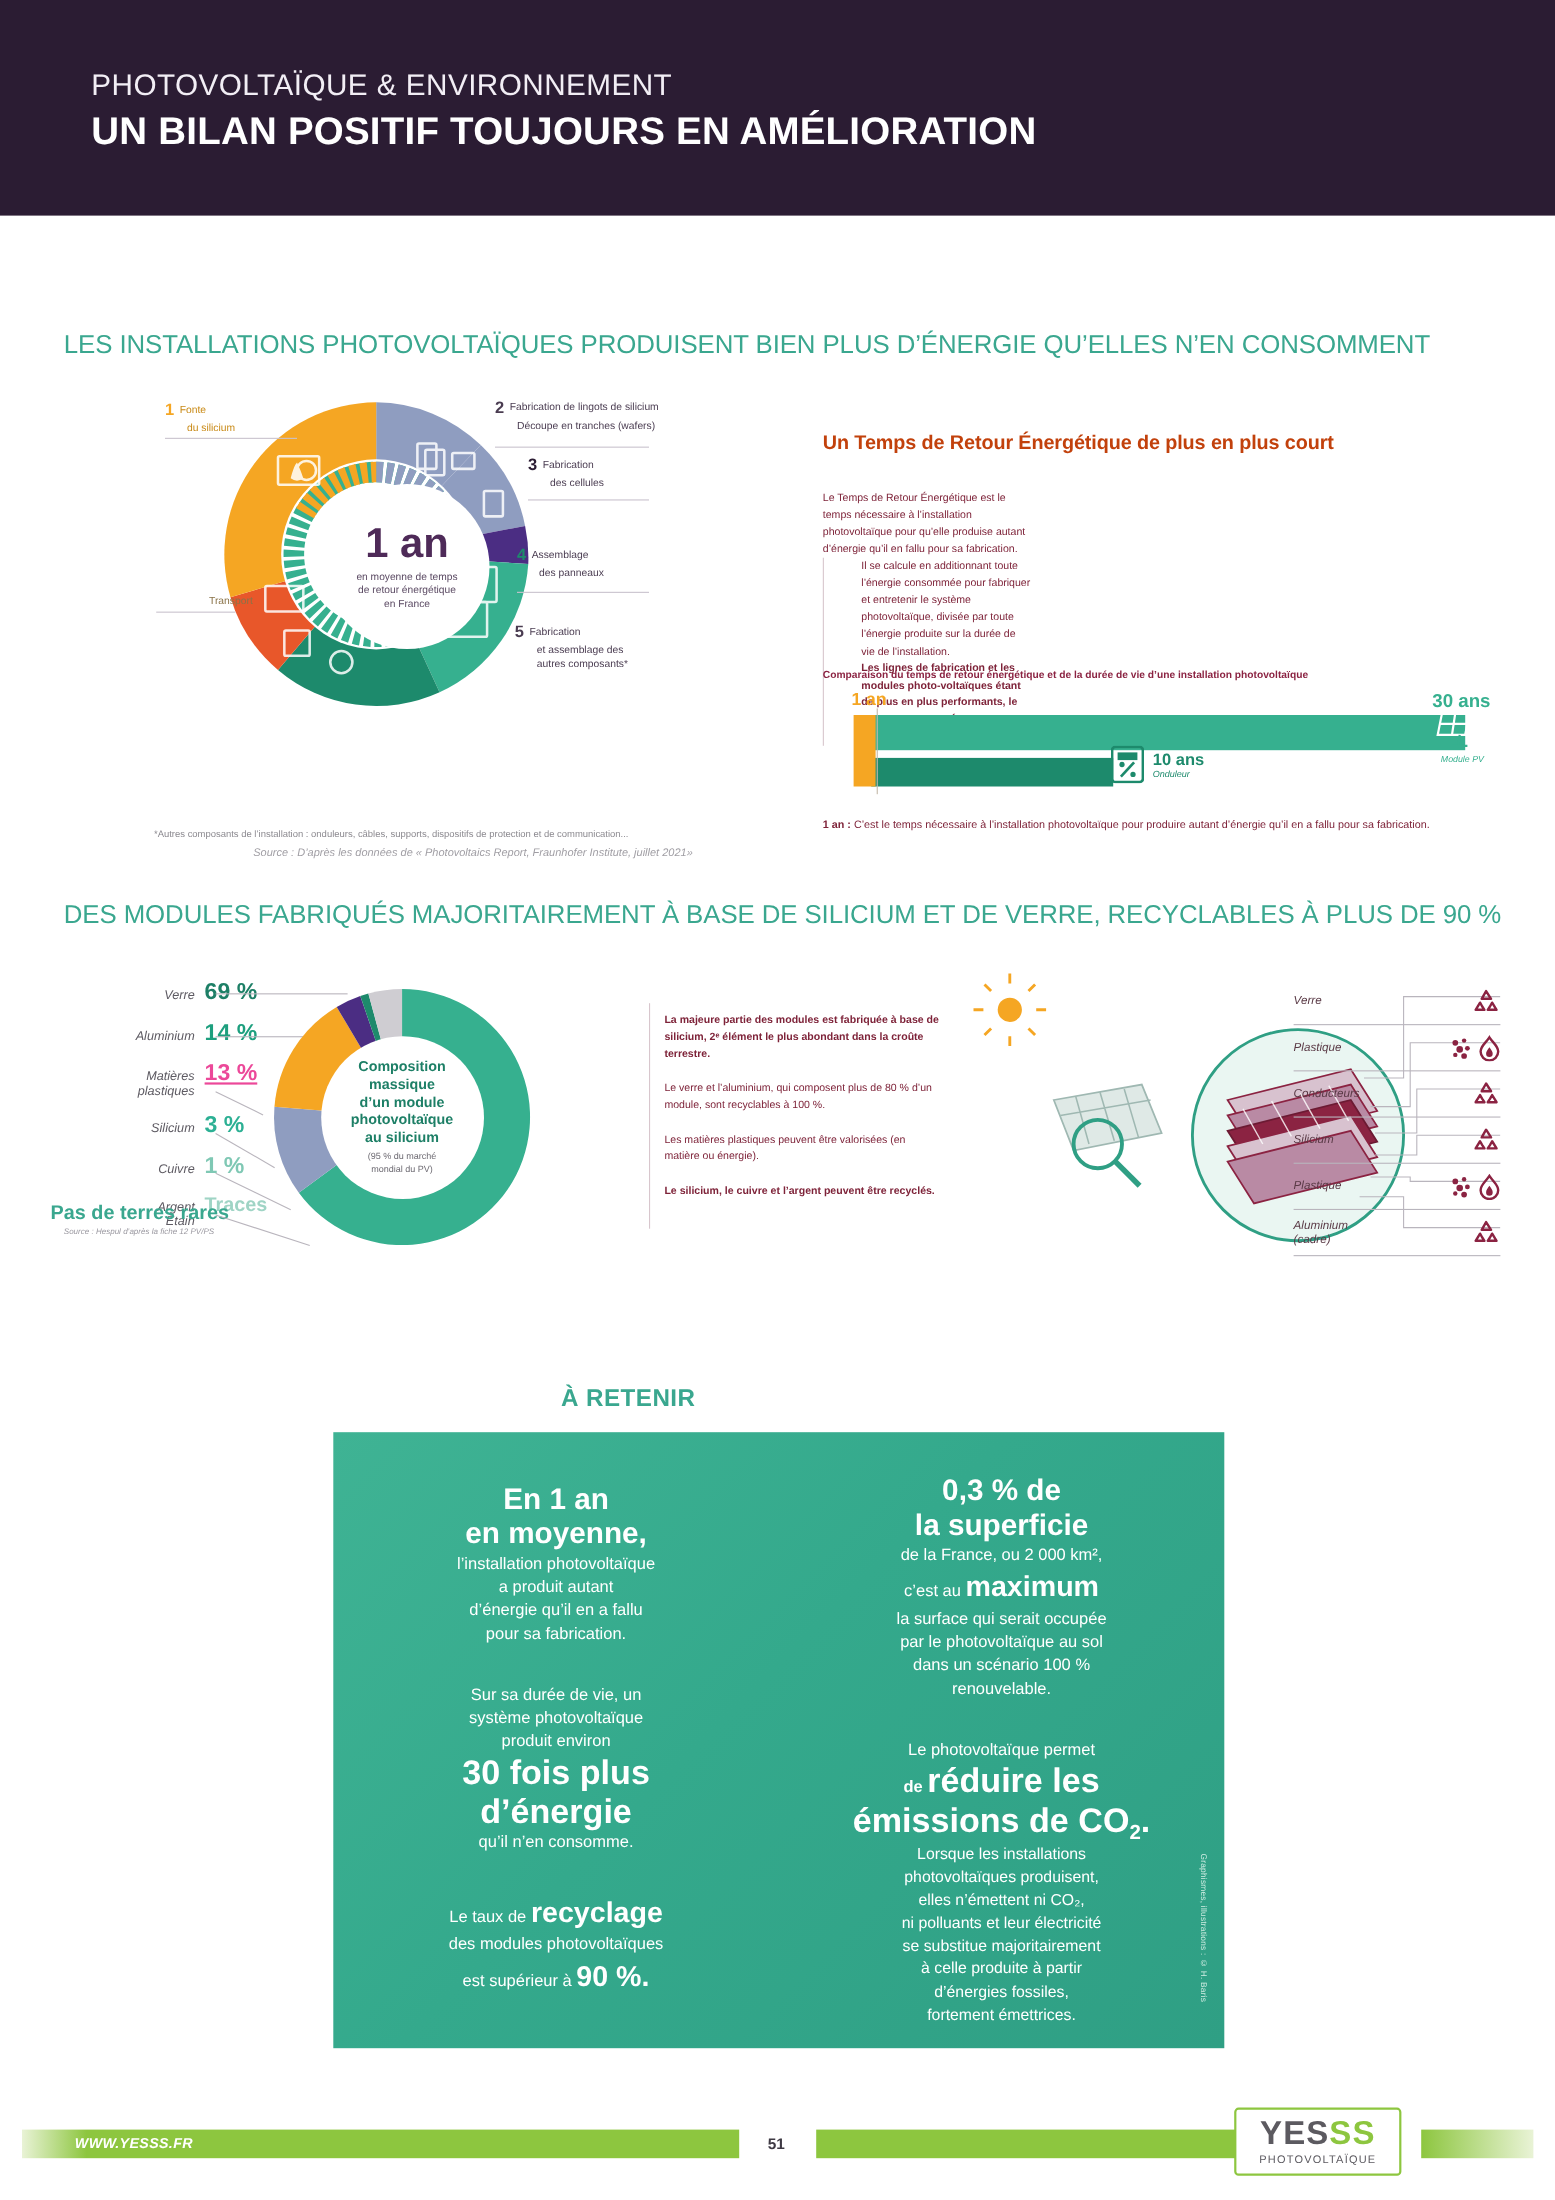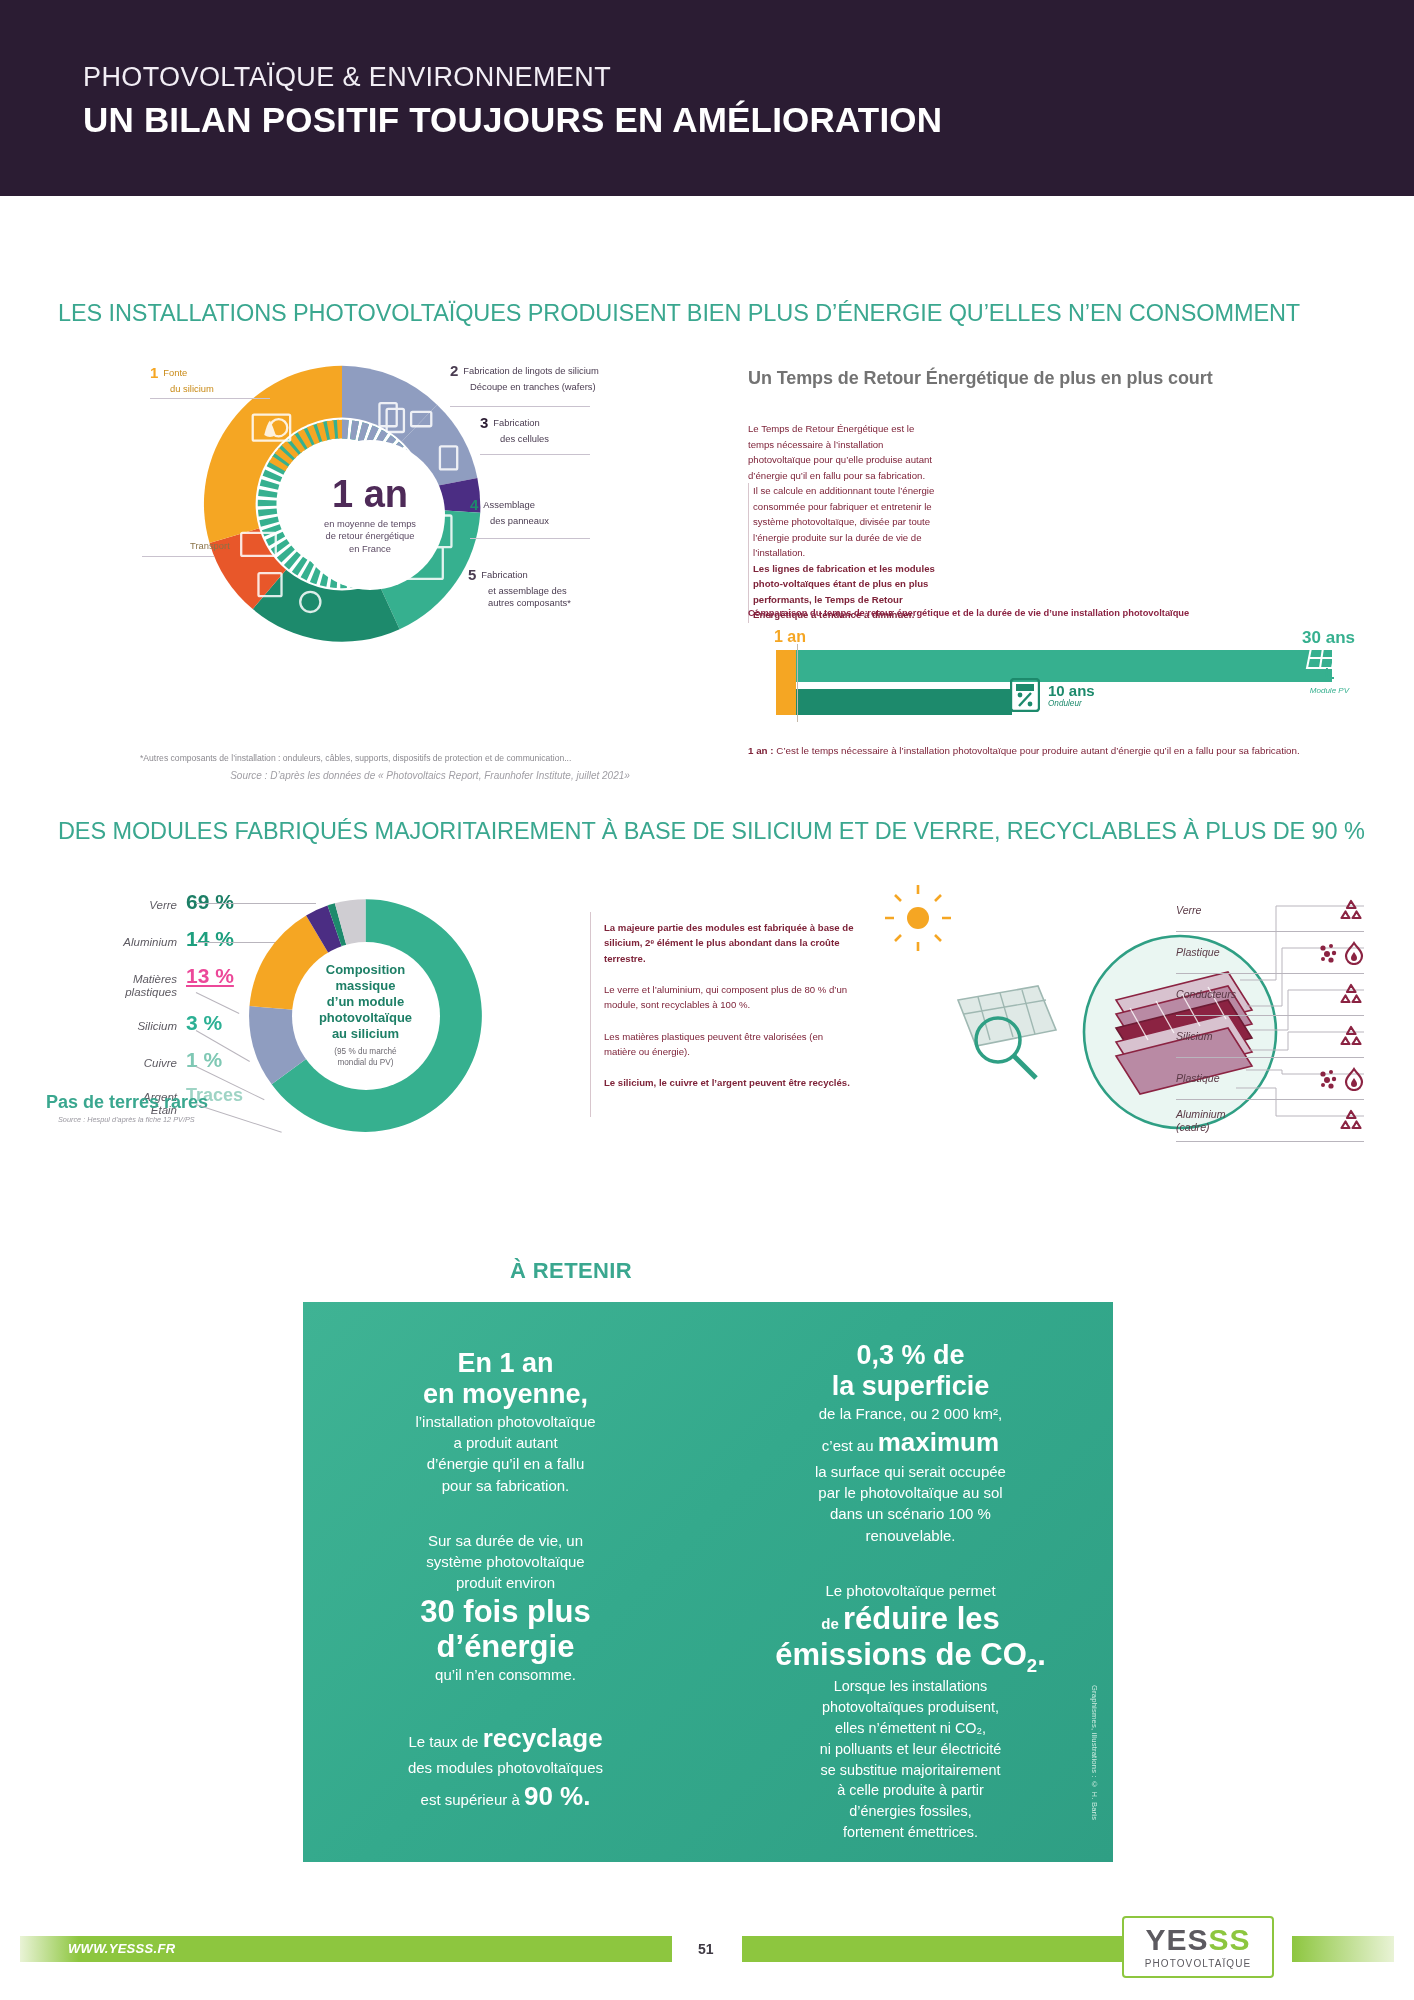--- a/index.html
+++ b/index.html
@@ -54,24 +54,24 @@
   .wline { position: absolute; height: 1px; background: #c9c2ce; }
 
   .footnote1 {
     position: absolute; left: 140px; top: 752px; width: 580px;
     font-size: 8.6px; color: #8c8a90; line-height: 1.5;
   }
   .footnote1 .src { display: block; text-align: center; font-style: italic; font-size: 10px; margin-top: 3px; color: #a09ea4; }
 
   
   .panel1 { position: absolute; left: 748px; top: 368px; width: 615px; }
-  .panel1-title { font-size: 18px; font-weight: bold; color: #737373; letter-spacing: -0.1px; }
+  .panel1-title { font-size: 18px; font-weight: bold; color: #c2410c; letter-spacing: -0.1px; margin-top: 24px; }
   .cols3 { display: flex; margin-top: 32px; flex-direction: column; }
   .cols3 .c { font-size: 9.6px; color: #7e2339; line-height: 1.62; padding-right: 16px; width: 33.33%; }
-  .cols3 .c + .c { border-left: 1px solid #d8c6cd; padding-left: 4px; }
+  .cols3 .c + .c { border-left: 1px solid #d8c6cd; padding-left: 34px; }
   .cols3 .c.bold { font-weight: bold; }
 
   .chart-cap {
     position: absolute; left: 748px; top: 608px; width: 615px;
     font-size: 9.3px; font-weight: bold; color: #8b2342;
   }
   .bars { position: absolute; left: 748px; top: 628px; width: 615px; height: 90px; }
   .bar-long { position: absolute; left: 44px; top: 22px; width: 540px; height: 32px; background: #36b08f; }
   .bar-short { position: absolute; left: 44px; top: 61px; width: 220px; height: 26px; background: #1d8a6c; }
   .bar-oneyear { position: absolute; left: 28px; top: 22px; width: 20px; height: 65px; background: #f5a623; }

